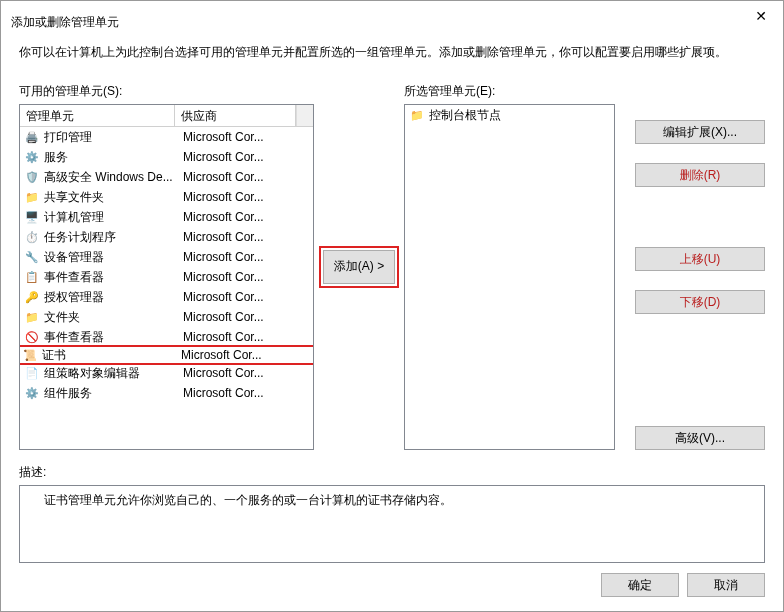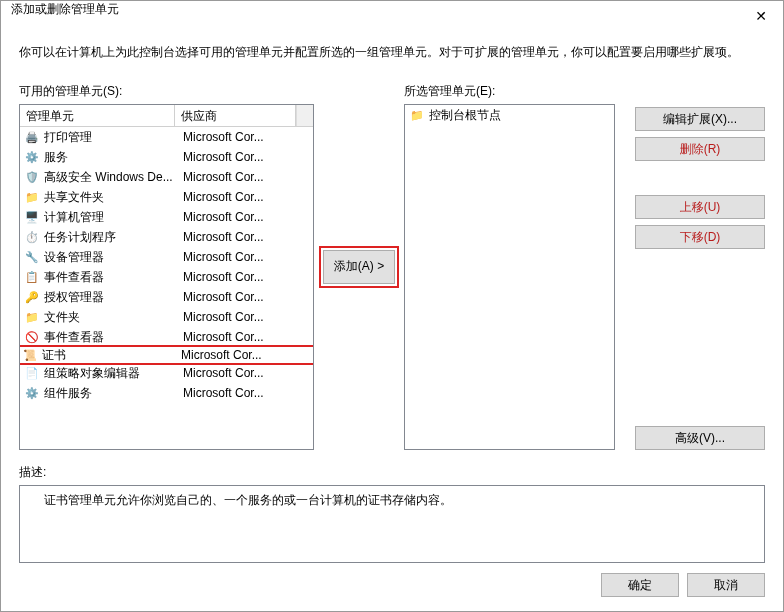--- a/index.html
+++ b/index.html
@@ -1,27 +1,27 @@
 <!DOCTYPE html>
 <html><head>
   <meta charset="utf-8">
   <style>
     * { box-sizing: border-box; margin: 0; padding: 0; }
     body { font-family: "Microsoft YaHei", "Segoe UI", sans-serif; font-size: 12px; background: #fff; color: #000; }
     .window { width: 784px; height: 612px; border: 1px solid #999; position: relative; display: flex; flex-direction: column; }
-    .titlebar { height: 30px; display: flex; align-items: flex-start; padding: 0 0 0 10px; font-size: 12px; }
+    .titlebar { height: 30px; display: flex; align-items: flex-end; padding: 0 0 0 10px; font-size: 12px; }
     .titlebar-title { flex: 1; }
     .close-btn { width: 44px; height: 30px; display: flex; align-items: center; justify-content: center; font-size: 14px; }
     .content { flex: 1; padding: 12px 18px 0 18px; display: flex; flex-direction: column; }
     .intro { margin-bottom: 22px; line-height: 1.5; }
     .main-row { display: flex; gap: 0; flex: 1; }
     .col-available { width: 295px; display: flex; flex-direction: column; }
     .col-add { width: 90px; display: flex; align-items: center; justify-content: center; }
     .col-selected { flex: 1; display: flex; flex-direction: column; }
-    .col-buttons { width: 150px; padding-left: 20px; display: flex; flex-direction: column; gap: 6px; }
+    .col-buttons { width: 150px; padding-left: 20px; display: flex; flex-direction: column; gap: 19px; }
     .section-label { margin-bottom: 4px; }
     .listbox { border: 1px solid #828790; background: #fff; flex: 1; overflow: hidden; display: flex; flex-direction: column; }
     .list-header { height: 22px; display: flex; border-bottom: 1px solid #d0d0d0; background: #fff; }
     .list-header-cell { padding: 3px 6px; border-right: 1px solid #d0d0d0; font-size: 12px; }
     .hc-name { width: 155px; }
     .hc-vendor { flex: 1; }
     .list-body { flex: 1; overflow-y: auto; }
     .list-row { height: 20px; display: flex; align-items: center; padding: 0 4px; gap: 4px; }
     .list-row.selected { border: 2px solid #d22; margin: -2px; padding: 0 2px; position: relative; z-index: 1; }
     .icon { width: 16px; height: 16px; display: inline-flex; align-items: center; justify-content: center; font-size: 11px; }
@@ -47,21 +47,21 @@
 
 <div class="window">
   <div class="titlebar">
     <span class="titlebar-title">添加或删除管理单元</span>
     <div class="close-btn">
       <span>✕</span>
     </div>
   </div>
 
   <div class="content">
-    <div class="intro">你可以在计算机上为此控制台选择可用的管理单元并配置所选的一组管理单元。对于可扩展的管理单元，你可以配置要启用哪些扩展项。</div>
+    <div class="intro">你可以在计算机上为此控制台选择可用的管理单元并配置所选的一组管理单元。添加或删除管理单元，你可以配置要启用哪些扩展项。</div>
 
     <div class="main-row">
 
       <div class="col-available">
         <div class="section-label">可用的管理单元(S):</div>
         <div class="listbox" style="height:326px;">
           <div class="list-header">
             <div class="list-header-cell hc-name">管理单元</div>
             <div class="list-header-cell hc-vendor">供应商</div>
             <div class="scrollbar-faux"></div>

